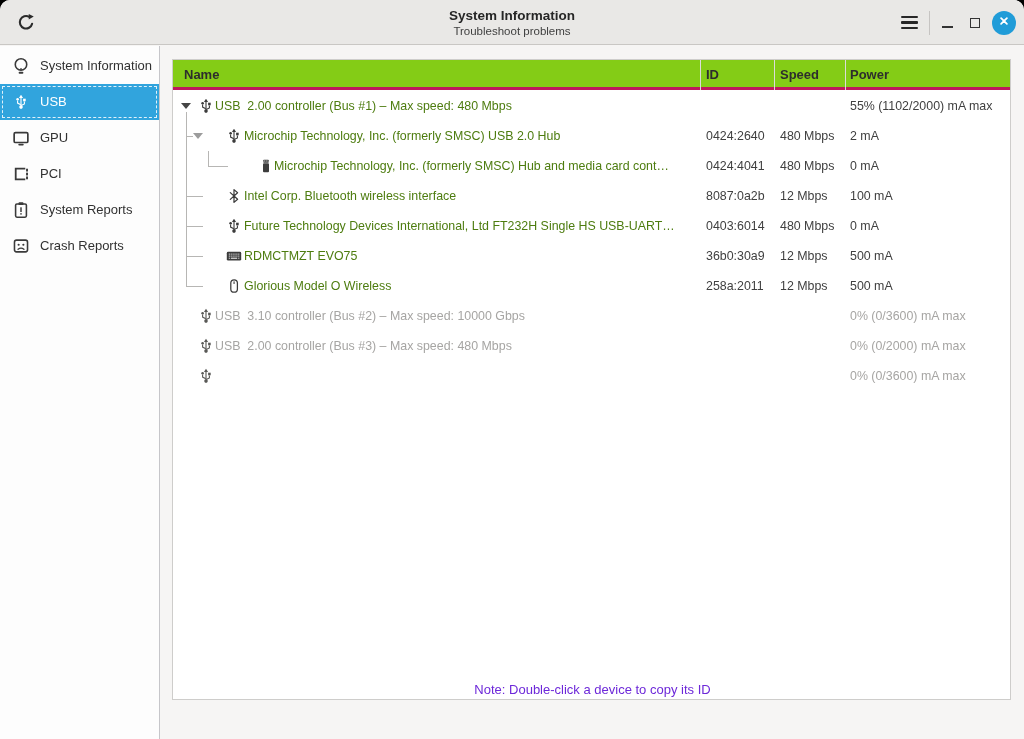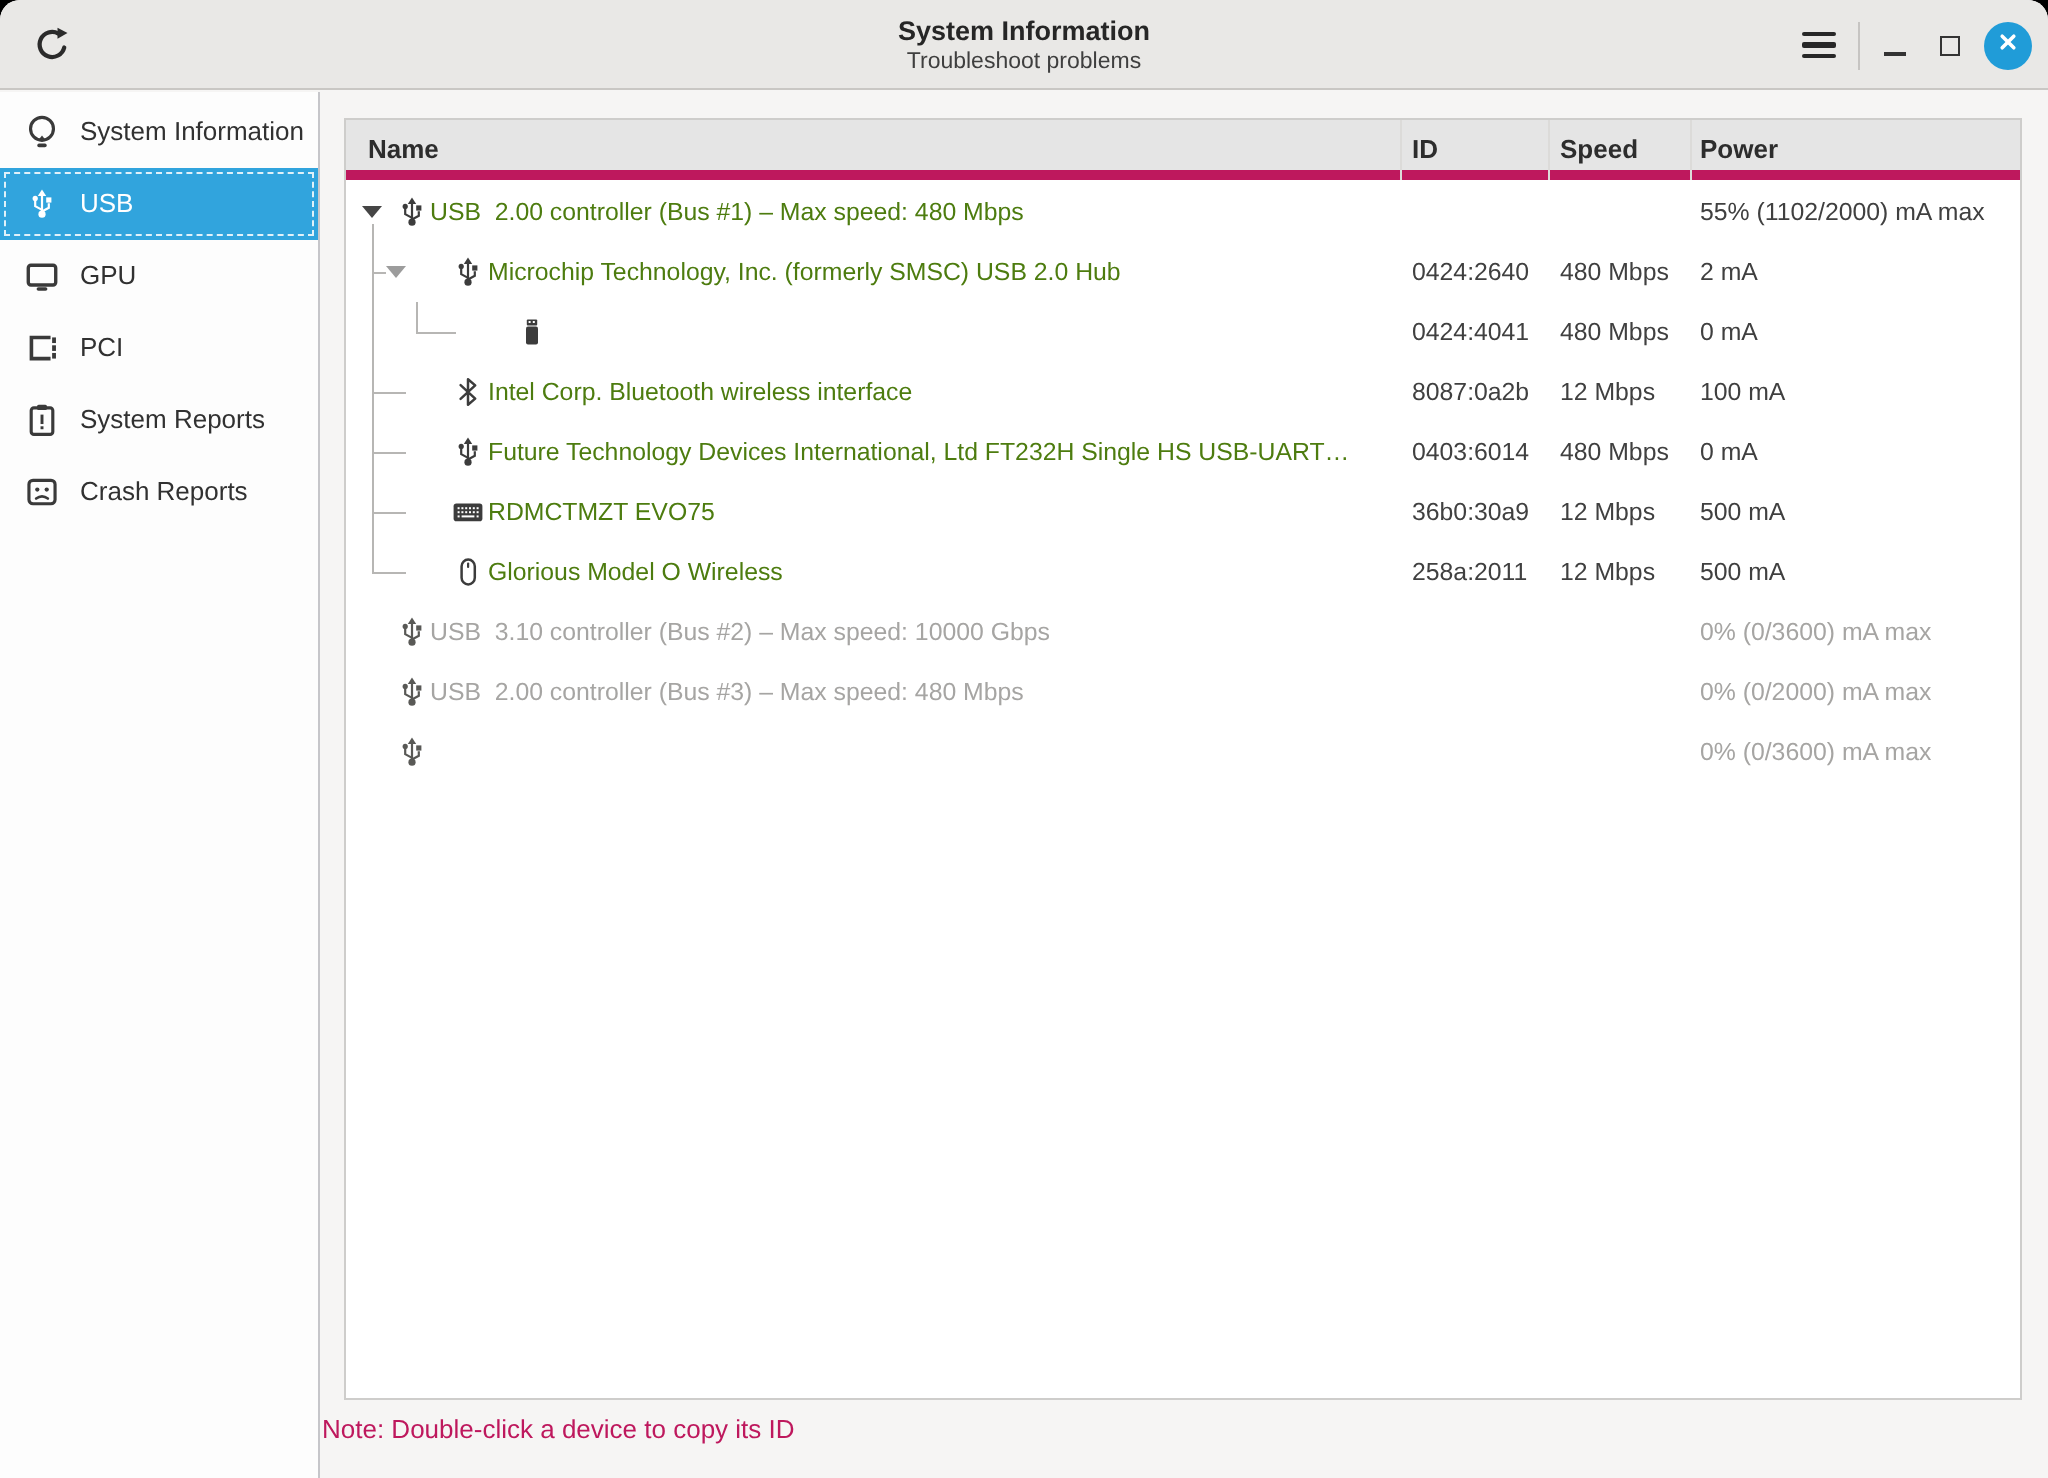--- a/index.html
+++ b/index.html
@@ -27,35 +27,35 @@
   .side-item{position:relative;height:36px;cursor:pointer;color:#313131;}
   .side-item .ic{position:absolute;left:12px;top:9px;width:18px;height:18px;display:flex;align-items:center;justify-content:center;color:#3a3a3a;}
   .side-item .lb{position:absolute;left:40px;top:0;line-height:36px;font-size:13px;white-space:nowrap;}
   .side-item.selected{background:#31a4dd;color:#fff;}
   .side-item.selected .ic{color:#fff;}
   .side-item.selected::after{content:"";position:absolute;inset:2px;border:1px dashed rgba(255,255,255,.85);pointer-events:none;}
 
   
   .main{position:absolute;left:161px;top:46px;width:863px;height:693px;background:#f6f5f4;}
   .table{position:absolute;left:11px;top:13px;width:839px;height:641px;background:#fff;border:1px solid #cecdcb;}
-  .thead{position:absolute;left:0;top:0;width:100%;height:30px;background:#e5e5e5;border-bottom:5px solid #be185d;}
+  .thead{position:absolute;left:0;top:0;width:100%;height:30px;background:#84cc16;border-bottom:3px solid #be185d;}
   .th{position:absolute;top:0;height:30px;line-height:30px;font-weight:bold;font-size:13px;color:#2d2d2d;cursor:pointer;}
   .th-sep{position:absolute;top:0;width:1px;height:30px;background:#dcdbd9;}
   .tbody{position:absolute;left:0;top:31px;width:837px;height:608px;overflow:hidden;}
   .row{position:absolute;left:0;width:837px;height:30px;cursor:default;}
   .nm{position:absolute;top:0;height:30px;line-height:30px;font-size:12.4px;color:#4d7c0f;white-space:pre;overflow:hidden;right:311px;}
   .cell{position:absolute;top:0;height:30px;line-height:30px;font-size:12.4px;color:#404040;white-space:nowrap;}
   .cid{left:533px}.csp{left:607px}.cpw{left:677px}
   .dim .nm,.dim .cell{color:#a6a5a3;}
   .dim .ic16{color:#595956;}
   .tri{position:absolute;top:12px;width:0;height:0;border-left:5px solid transparent;border-right:5px solid transparent;border-top:6px solid #454545;cursor:pointer;}
   .tri-gray{border-top-color:#9c9c9c;}
   .ic16{position:absolute;top:7px;width:16px;height:16px;color:#3c3c3c;display:flex;align-items:center;justify-content:center;}
   .tree{position:absolute;background:#b7b6b4;}
-  .note{position:absolute;left:0;top:661px;width:100%;font-size:13px;color:#be185d;}
+  .note{position:absolute;left:0;top:636px;width:100%;text-align:center;font-size:13px;color:#6d28d9;}
 </style>
 </head>
 <body>
 
 <div class="window">
 
   <div class="titlebar">
     <button class="tb-refresh">
       <span>
         <svg width="20" height="20" viewBox="0 0 16 16" fill="none">
@@ -214,20 +214,21 @@
           <div class="row" style="top:60px">
             <i class="tree" style="left:35px;top:15px;width:20px;height:1px"></i>
             <span class="ic16" style="left:85px">
               <svg width="16" height="16" viewBox="0 0 16 16">
                 <rect x="5.4" y="1.8" width="5.2" height="3" rx="0.5" fill="currentColor"></rect>
                 <rect x="6.3" y="2.5" width="1" height="1" fill="#fff"></rect>
                 <rect x="8.4" y="2.5" width="1" height="1" fill="#fff"></rect>
                 <rect x="5" y="5.2" width="6" height="9" rx="1" fill="currentColor"></rect>
               </svg>
             </span>
+            <span class="nm" style="left:101px">Microchip Technology, Inc. (formerly SMSC) Hub and media card cont…</span>
             <span class="cell cid">0424:4041</span>
             <span class="cell csp">480 Mbps</span>
             <span class="cell cpw">0 mA</span>
           </div>
           <div class="row" style="top:90px">
             <i class="tree" style="left:13px;top:15px;width:17px;height:1px"></i>
             <span class="ic16" style="left:53px">
               <svg width="16" height="16" viewBox="0 0 16 16" fill="none">
                 <path d="M4.3 4.6 L11.6 11.3 L8 14.4 V1.6 L11.6 4.7 L4.3 11.4" stroke="currentColor" stroke-width="1.25" stroke-linejoin="round" stroke-linecap="round"></path>
               </svg>

